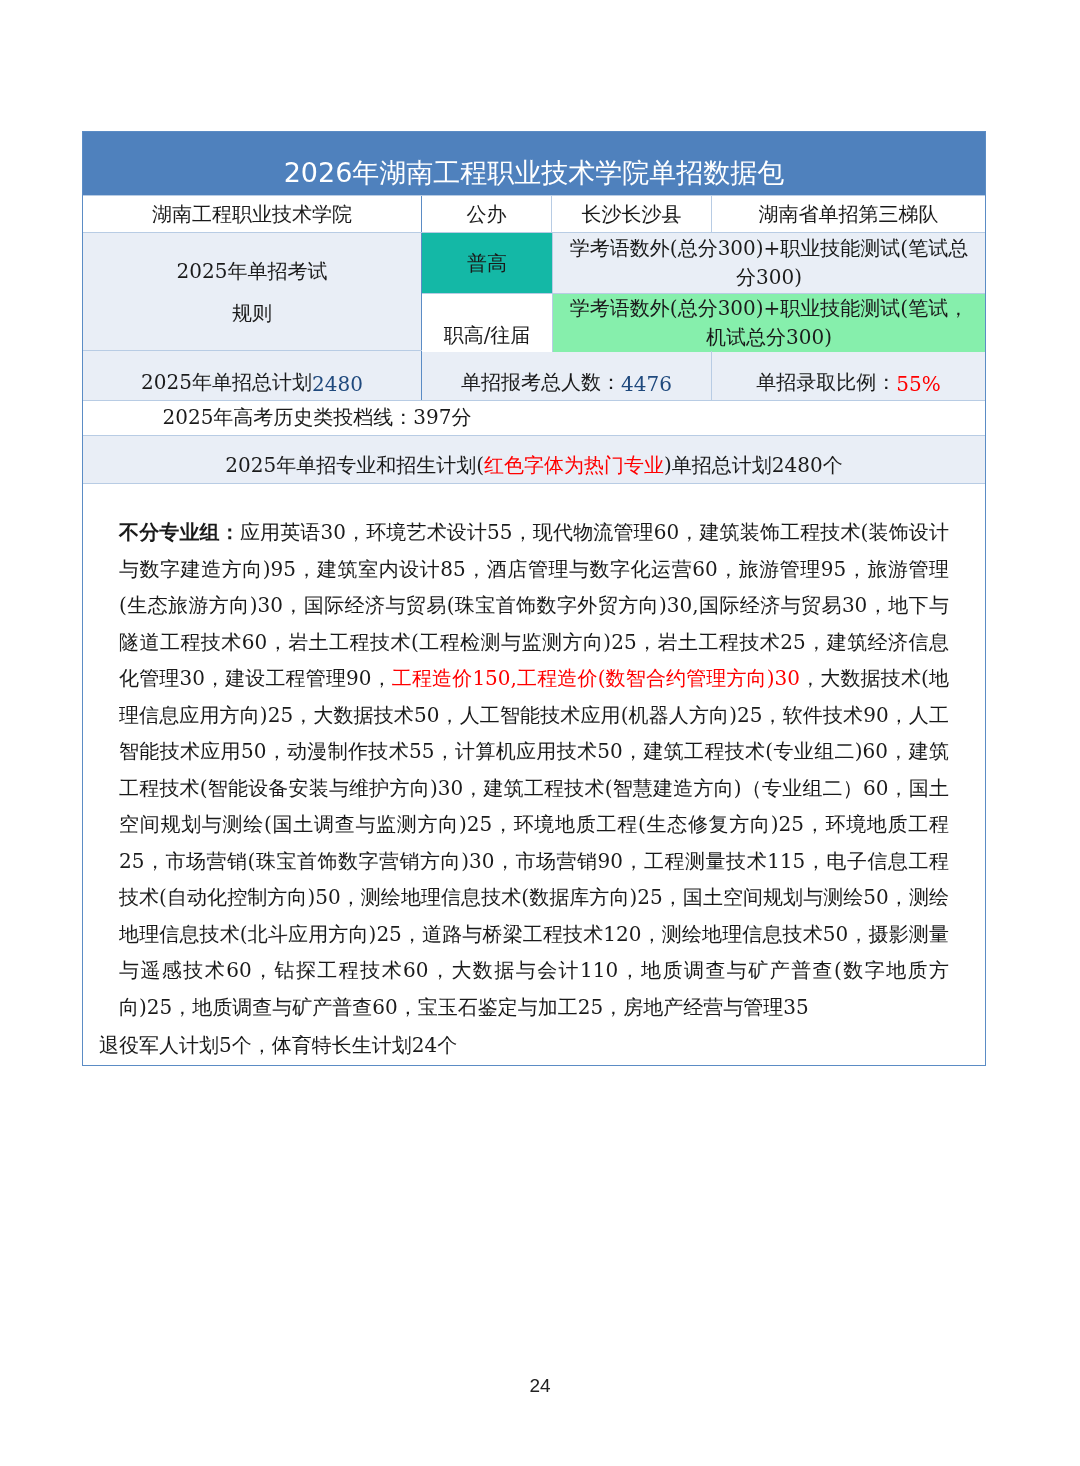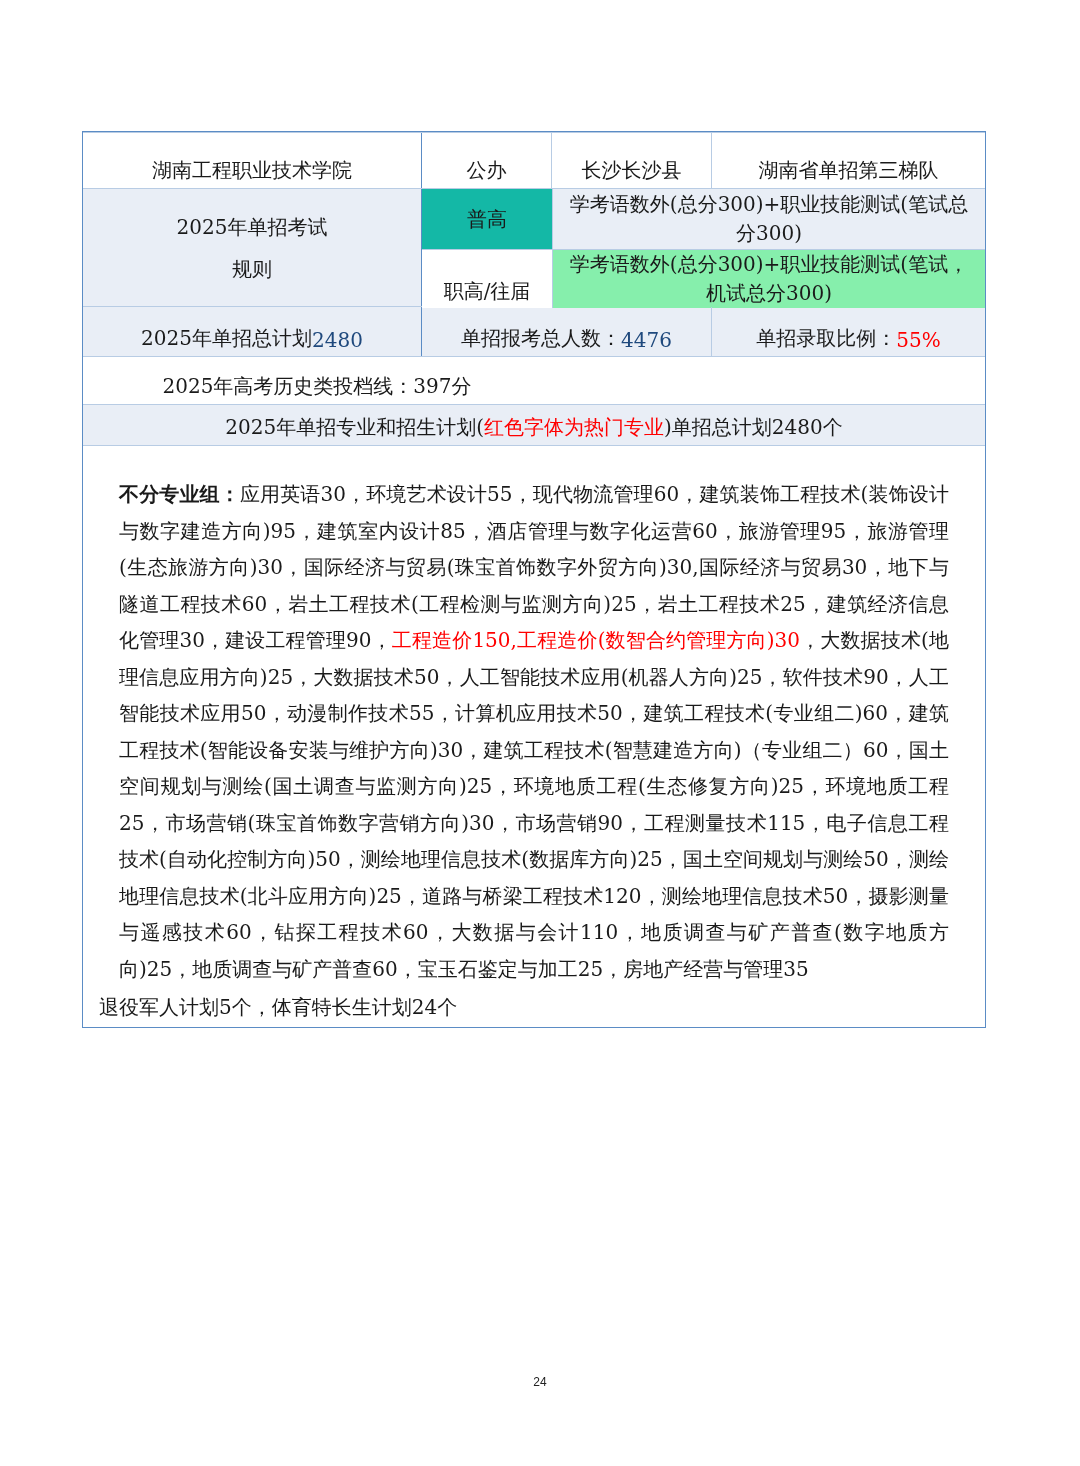--- a/index.html
+++ b/index.html
@@ -16,24 +16,24 @@
   }
   .row { display: flex; border-top: 1px solid #b8cce4; box-sizing: border-box; }
   .cell {
     display: flex; align-items: flex-end; justify-content: center;
     text-align: center; font-size: 20px; box-sizing: border-box; padding-bottom: 4px;
     border-left: 1px solid #b8cce4;
   }
   .cell:first-child { border-left: none; }
   .shade { background: #e9eef6; }
   .white { background: #ffffff; }
-  .r1 { height: 56px; }
+  .r1 { height: 37px; }
   .r3 { height: 50px; }
-  .r4 { height: 48px; }
-  .r5 { height: 41px; }
+  .r4 { height: 35px; }
+  .r5 { height: 48px; }
   .rules-wrap { display: flex; height: 117px; border-top: 1px solid #b8cce4; }
   .rules-label {
     width: 338px; background: #e9eef6; display: flex; flex-direction: column;
     align-items: center; justify-content: center; font-size: 20px; line-height: 42px;
   }
   .rules-right { flex: 1; display: flex; flex-direction: column; border-left: 1px solid #5b8cc5; }
   .rules-sub { display: flex; flex: 1; }
   .rules-sub + .rules-sub { border-top: 1px solid #b8cce4; }
   .rules-type { width: 130px; display: flex; align-items: center; justify-content: center; font-size: 20px; background: #14b8a6; }
   .rules-type.low { align-items: flex-end; padding-bottom: 3px; box-sizing: border-box; }
@@ -46,27 +46,28 @@
   .blue { color: #1f497d; }
   .red { color: #ff0000; }
   .content {
     padding: 30px 36px 4px 36px; font-size: 20px; line-height: 36.5px; text-align: justify;
     border-top: 1px solid #b8cce4;
   }
   .bold { font-weight: bold; }
   .footer-note { font-size: 20px; padding: 0 0 4px 16px; line-height: 32px; }
   .page-number {
     position: absolute; top: 1375px; left: 0; width: 1080px; text-align: center;
-    font-family: "Liberation Sans", sans-serif; font-size: 12px; color: #222;
+    font-family: "Liberation Sans", sans-serif; font-size: 19px; color: #222;
   }
 </style>
 </head>
 <body>
 
 <div class="doc-table">
+  <div class="title-bar">2026年湖南工程职业技术学院单招数据包</div>
 
   <div class="row r1 white">
     <div class="cell" style="width:338px">湖南工程职业技术学院</div>
     <div class="cell" style="width:130px; border-left:1px solid #5b8cc5">公办</div>
     <div class="cell" style="width:160px">长沙长沙县</div>
     <div class="cell" style="flex:1">湖南省单招第三梯队</div>
   </div>
 
   <div class="rules-wrap">
     <div class="rules-label">

